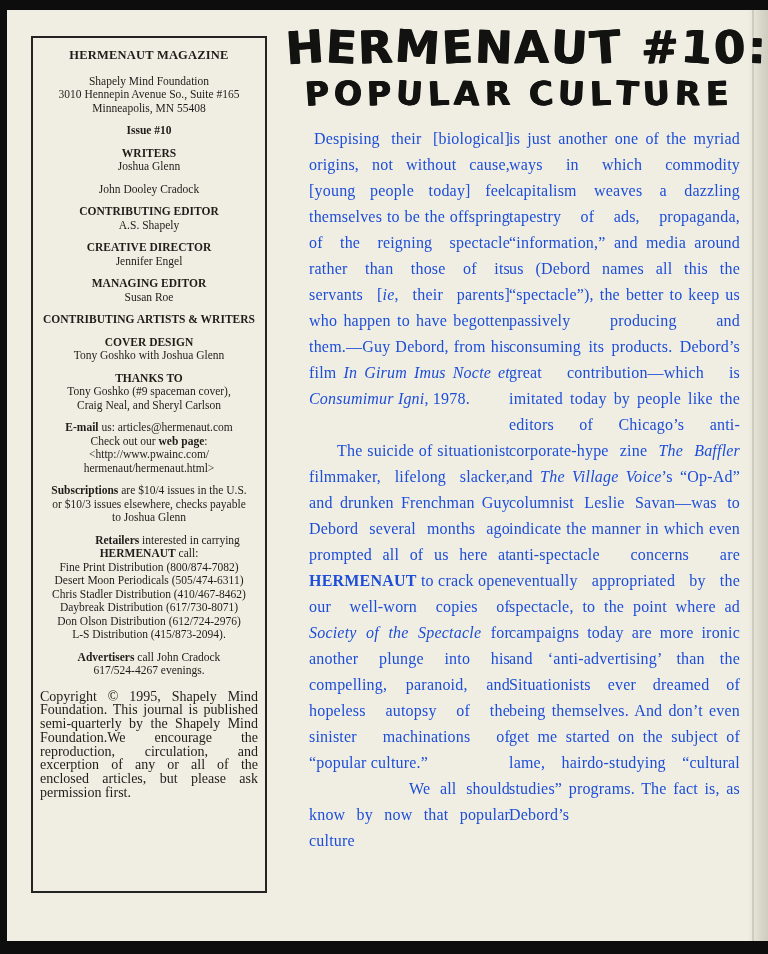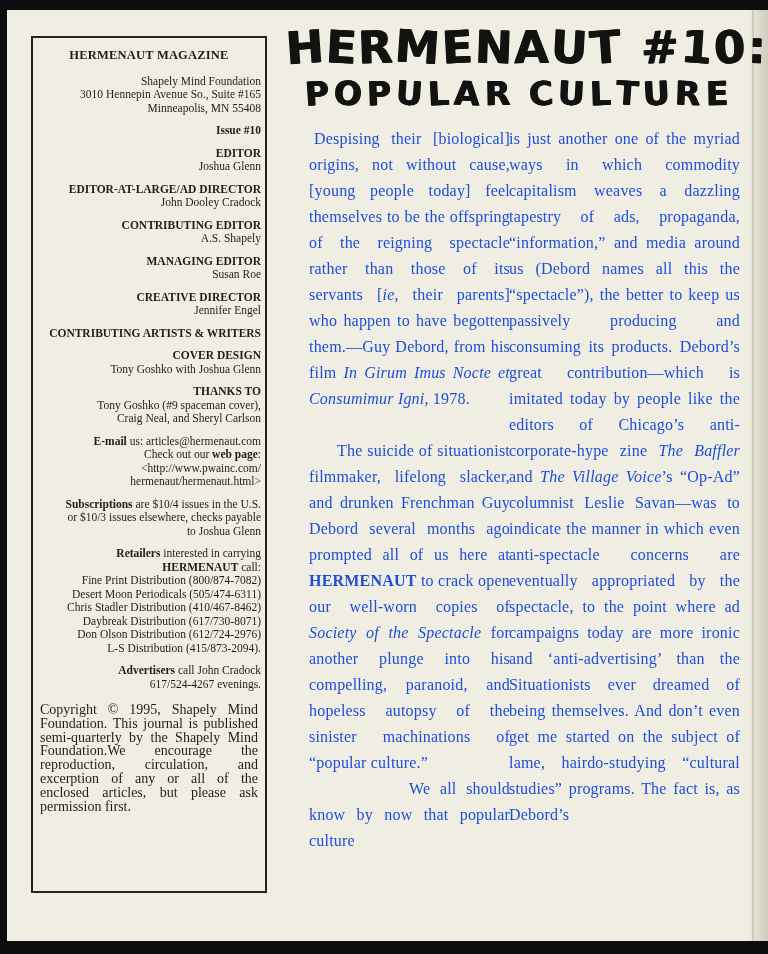--- a/index.html
+++ b/index.html
@@ -21,21 +21,21 @@
 
   
   .masthead{
     position:absolute;left:31px;top:36px;width:236px;height:857px;
     box-sizing:border-box;border:2px solid #232323;
     padding:11px 4px 6px 4px;
     text-align:center;color:#1e1d18;
     font-size:11.5px;line-height:13.5px;
     overflow:hidden;
   }
-  .mast-sec{margin:0 0 9px 0;text-align:right;}
+  .mast-sec{margin:0 0 9px 0;}
   .mast-title{font-weight:bold;font-size:12.5px;margin-bottom:12px;letter-spacing:.2px;}
   .mast-head{font-weight:bold;}
   .pre{white-space:pre-line;}
   .mast-copy{
     text-align:justify;padding:0 3px;margin-top:12px;
     font-size:14px;line-height:13.8px;
   }
 
   
   .zine-header{
@@ -78,38 +78,37 @@
 <div class="page-crease"></div>
 
 <div class="masthead">
   <div class="mast-title">HERMENAUT MAGAZINE</div>
   <div class="mast-sec pre">Shapely Mind Foundation
 3010 Hennepin Avenue So., Suite #165
 Minneapolis, MN 55408</div>
   <div class="mast-sec mast-head">Issue #10</div>
 
   <div class="mast-sec">
-    <div class="mast-head">EDITOR</div>
+    <div class="mast-head">WRITERS</div>
     <div class="pre">Joshua Glenn</div>
   </div>
   <div class="mast-sec">
-    <div class="mast-head">EDITOR-AT-LARGE/AD DIRECTOR</div>
     <div class="pre">John Dooley Cradock</div>
   </div>
   <div class="mast-sec">
     <div class="mast-head">CONTRIBUTING EDITOR</div>
     <div class="pre">A.S. Shapely</div>
   </div>
   <div class="mast-sec">
+    <div class="mast-head">CREATIVE DIRECTOR</div>
+    <div class="pre">Jennifer Engel</div>
+  </div>
+  <div class="mast-sec">
     <div class="mast-head">MANAGING EDITOR</div>
     <div class="pre">Susan Roe</div>
-  </div>
-  <div class="mast-sec">
-    <div class="mast-head">CREATIVE DIRECTOR</div>
-    <div class="pre">Jennifer Engel</div>
   </div>
   <div class="mast-sec">
     <div class="mast-head">CONTRIBUTING ARTISTS &amp; WRITERS</div>
   </div>
   <div class="mast-sec">
     <div class="mast-head">COVER DESIGN</div>
     <div class="pre">Tony Goshko with Joshua Glenn</div>
   </div>
   <div class="mast-sec">
     <div class="mast-head">THANKS TO</div>

